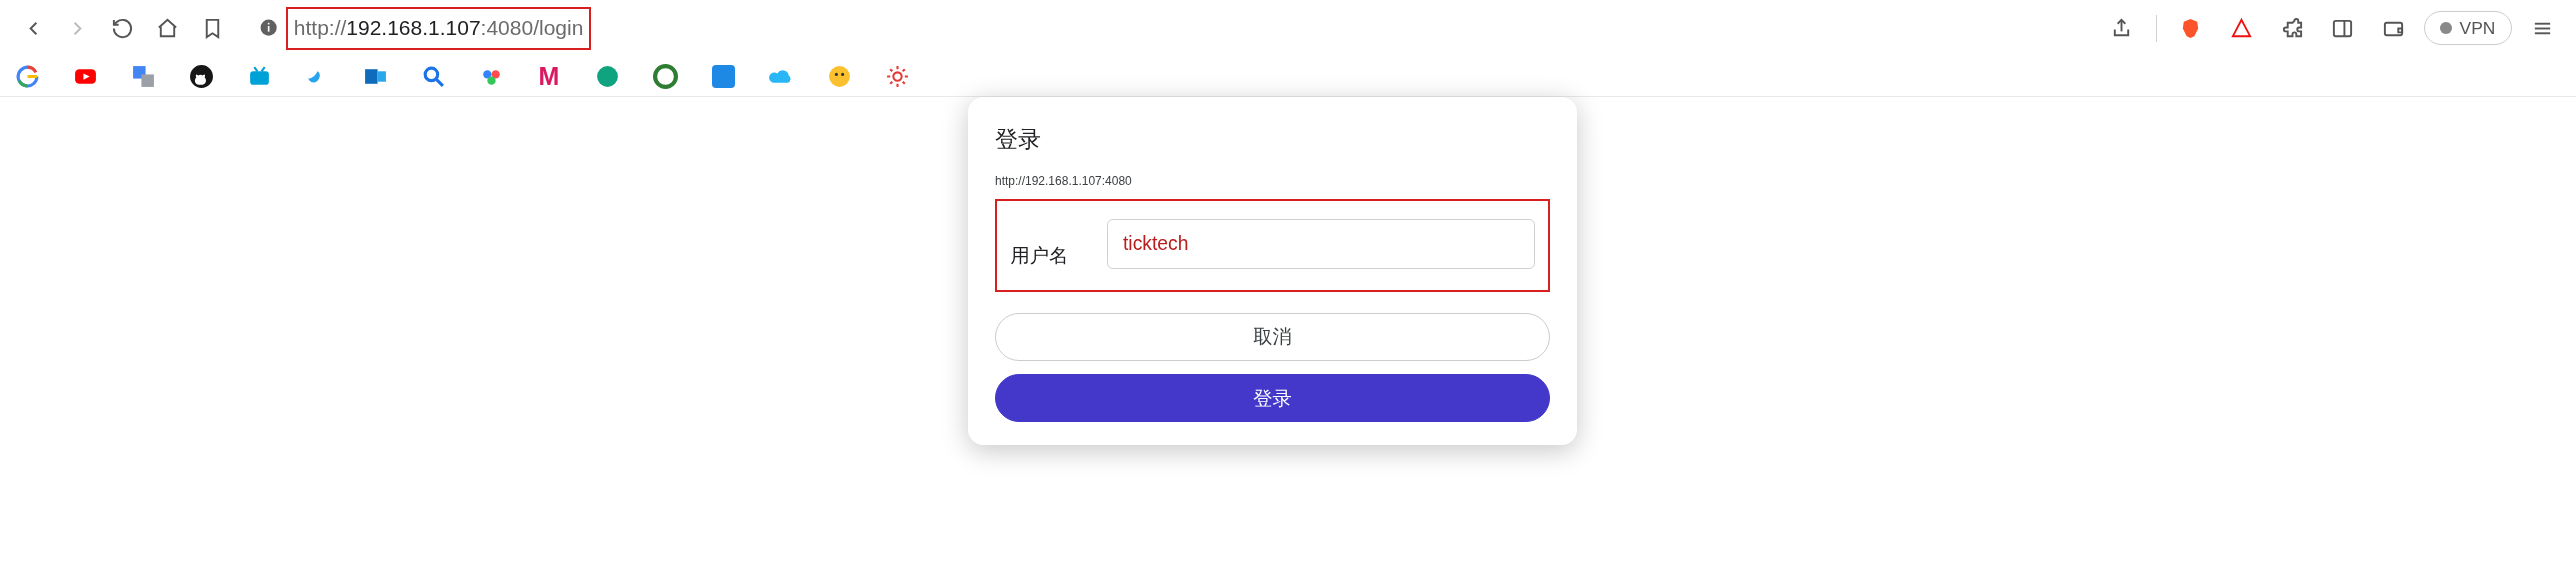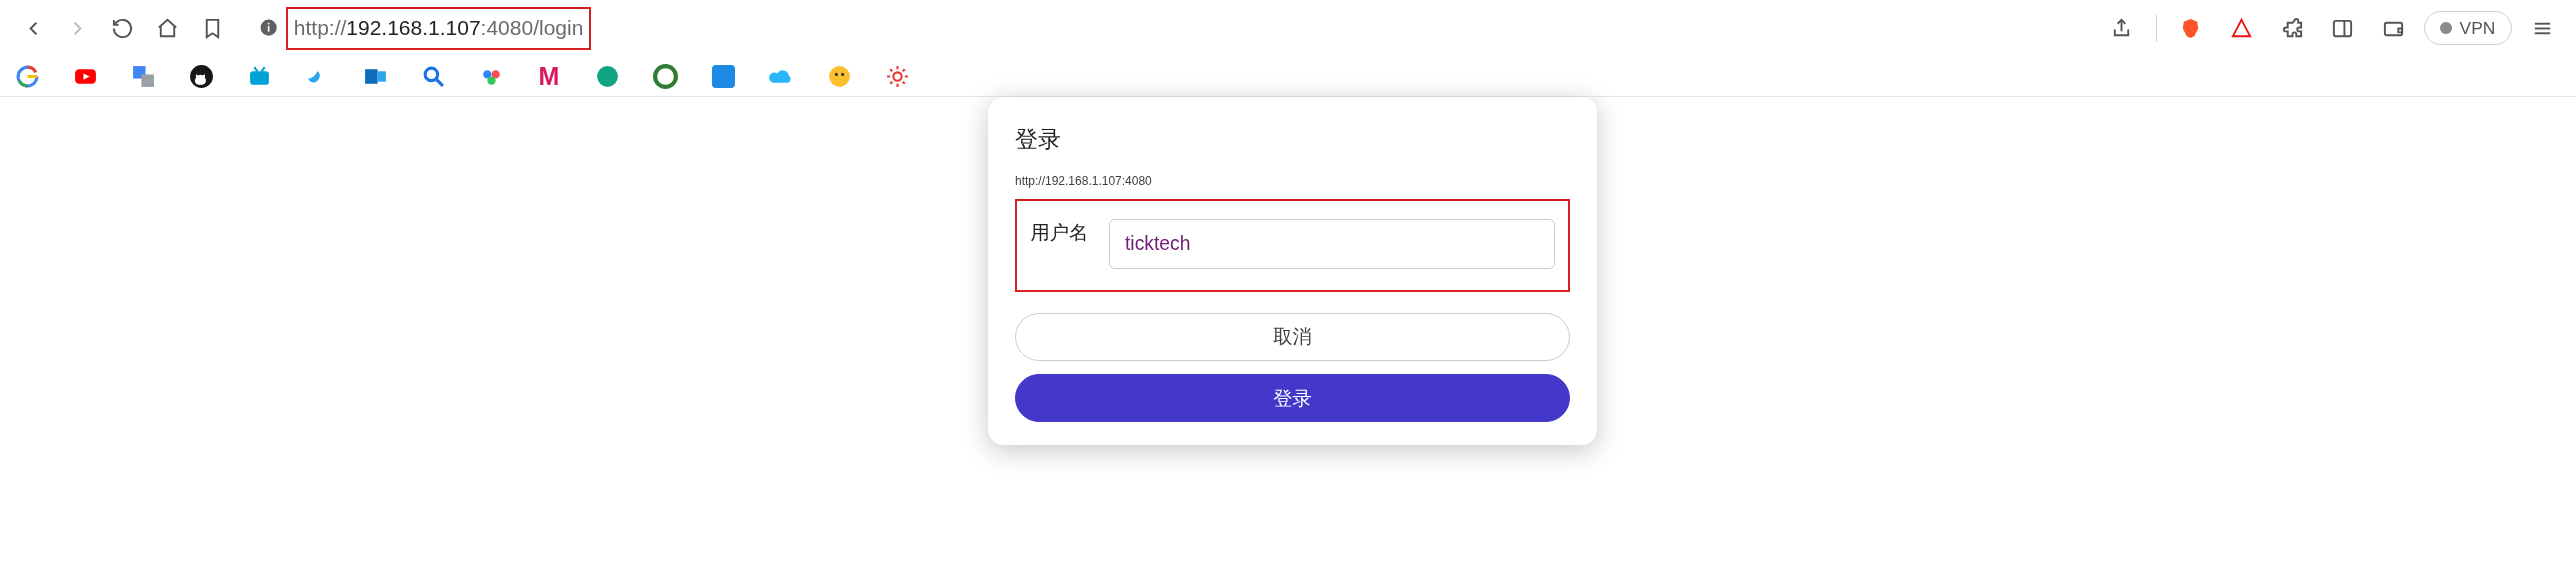--- a/index.html
+++ b/index.html
@@ -104,21 +104,21 @@
     .page {
       position: relative;
       width: 100%;
       height: calc(100% - 97px);
       background: #fff;
     }
 
     
     .auth-dialog {
       position: absolute;
-      left: 988px;
+      left: 968px;
       top: 0px;
       width: 609px;
       background: #fff;
       border-radius: 15.5px;
       box-shadow: 0 5.8px 27px rgba(0,0,0,0.22);
       padding: 27px 27px 23px 27px;
     }
     .auth-title {
       font-size: 23px;
       color: #202124;
@@ -134,37 +134,37 @@
       color: #3c4043;
       margin-bottom: 21px;
     }
     .fields-box {
       border: 2.9px solid #d92020;
       padding: 17.4px 13.5px 21px 13.5px;
       margin-bottom: 21px;
     }
     .form-row {
       display: flex;
-      align-items: flex-start;
-      gap: 5px;
+      align-items: flex-end;
+      gap: 23px;
     }
     .form-row + .form-row { margin-top: 25px; }
     .form-label {
       width: 73px;
       font-size: 19.3px;
       color: #202124;
     }
     .form-input {
       flex: 1;
       height: 50px;
       border: 1px solid #cfcfcf;
       border-radius: 5.8px;
       padding: 0 15.5px;
       font-size: 19.3px;
-      color: #701a75;
+      color: #b91c1c;
       outline: none;
       font-family: inherit;
     }
     .form-input.focused {
       border: 1.9px solid #4f46e5;
     }
     .dialog-actions {
       display: flex;
       justify-content: flex-end;
       gap: 13.5px;

